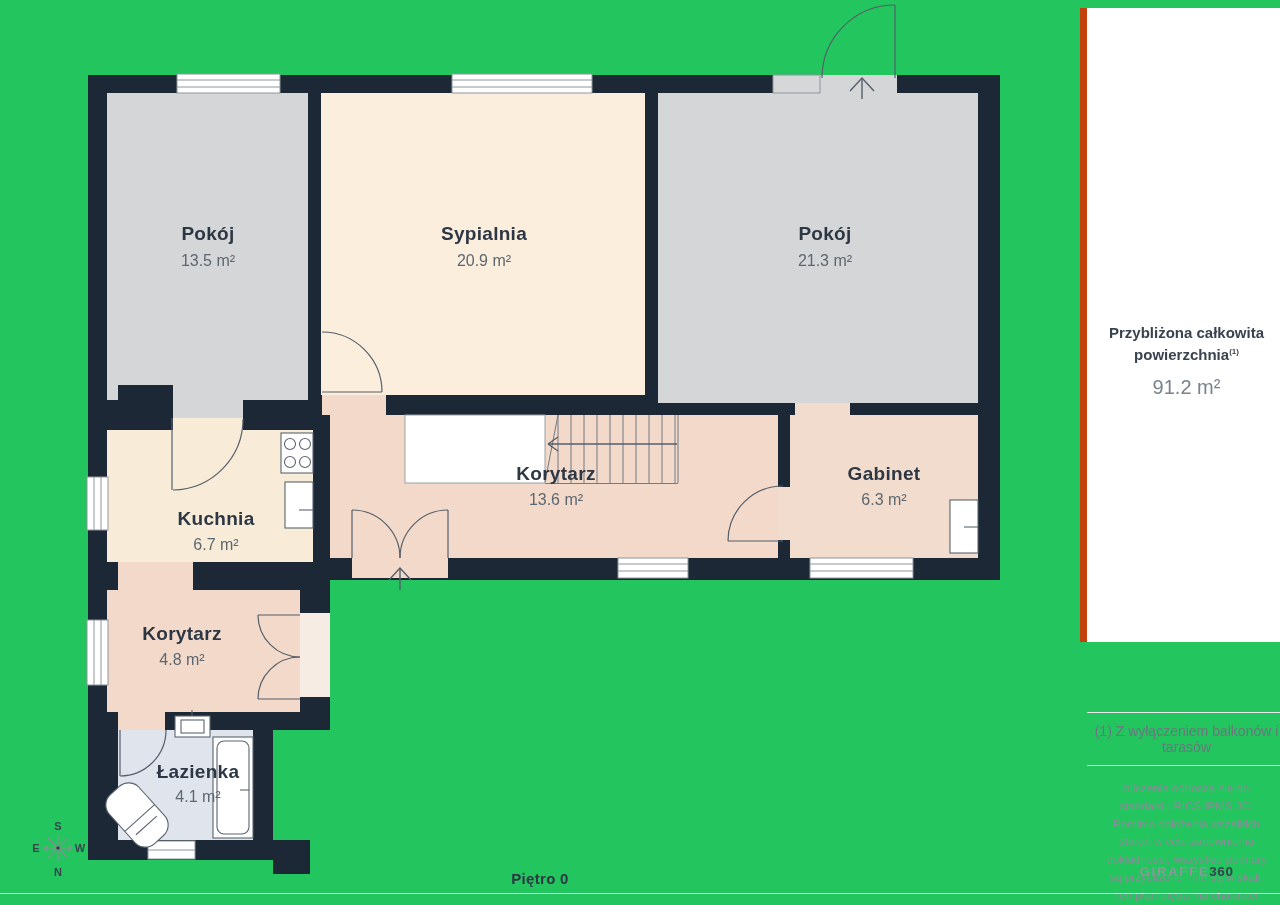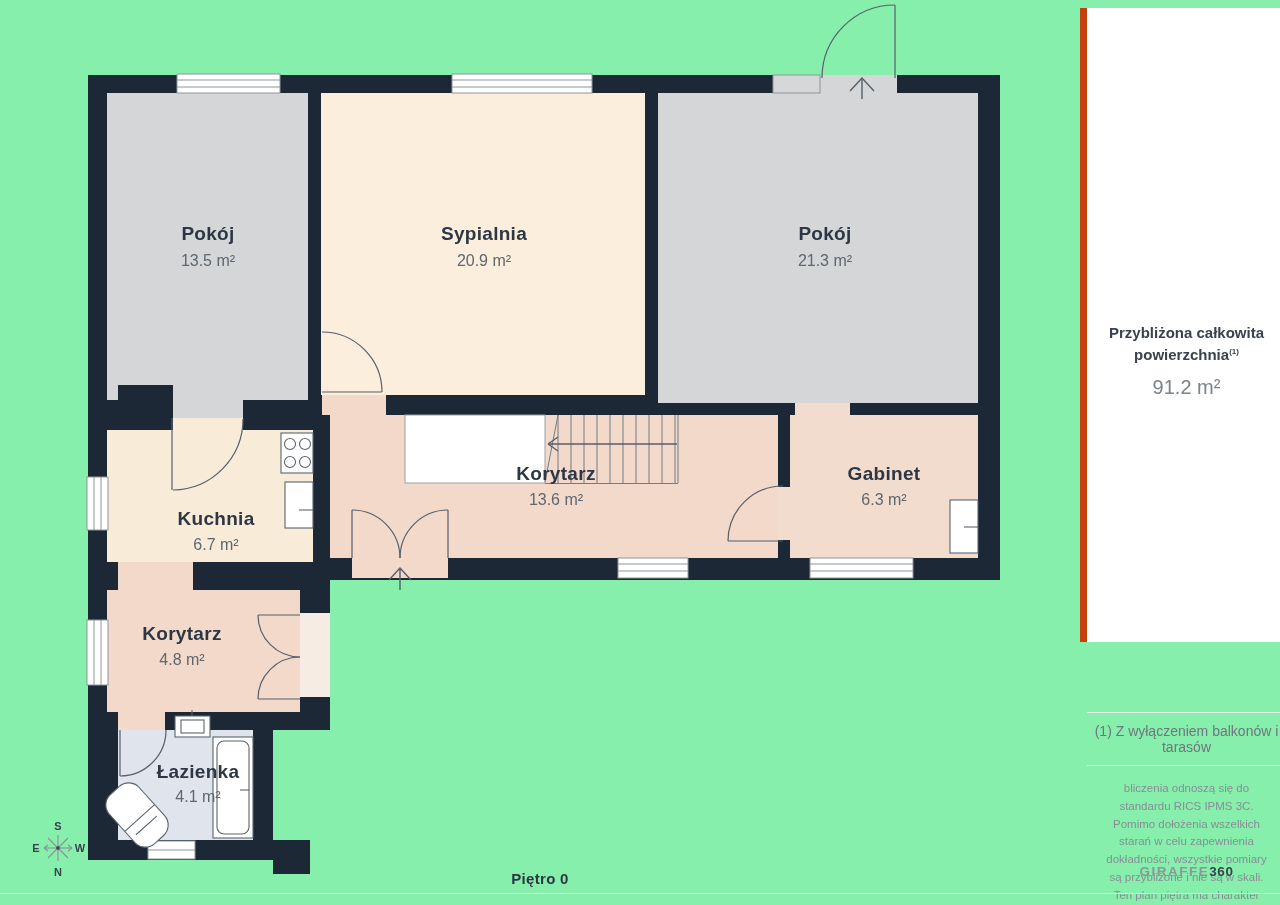--- a/index.html
+++ b/index.html
@@ -1,16 +1,16 @@
 <!DOCTYPE html>
 <html><head>
 <meta charset="utf-8">
 <style>
   html,body{margin:0;padding:0;background:#ffffff;}
-  .canvas{position:relative;width:1280px;height:905px;background:#86efac;overflow:hidden;
+  .canvas{position:relative;width:1280px;height:905px;background:#22c55e;overflow:hidden;
           font-family:"Liberation Sans",sans-serif;}
   .plan-svg{position:absolute;left:0;top:0;}
   .rname{font-family:"Liberation Sans",sans-serif;font-weight:bold;font-size:19px;fill:#2d3744;letter-spacing:.3px;}
   .rarea{font-family:"Liberation Sans",sans-serif;font-size:16px;fill:#5d6770;}
   .complet{font-family:"Liberation Sans",sans-serif;font-weight:bold;font-size:11px;fill:#39434e;}
   .floorlbl{font-family:"Liberation Sans",sans-serif;font-weight:bold;font-size:15px;fill:#2d3744;letter-spacing:.3px;}
   .sidebar{position:absolute;left:1080px;top:8px;width:199px;height:634px;background:#ffffff;
            border-left:7px solid #c2410c;}
   .sb-divider{position:absolute;left:0;width:100%;height:1px;background:#e9e9ec;}
   .area-block{position:absolute;top:314px;left:0;width:100%;text-align:center;}

